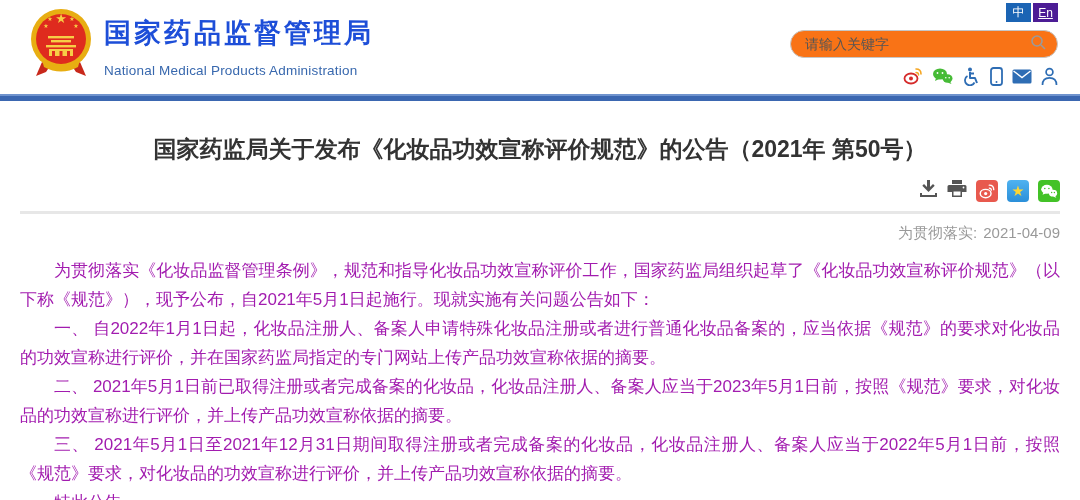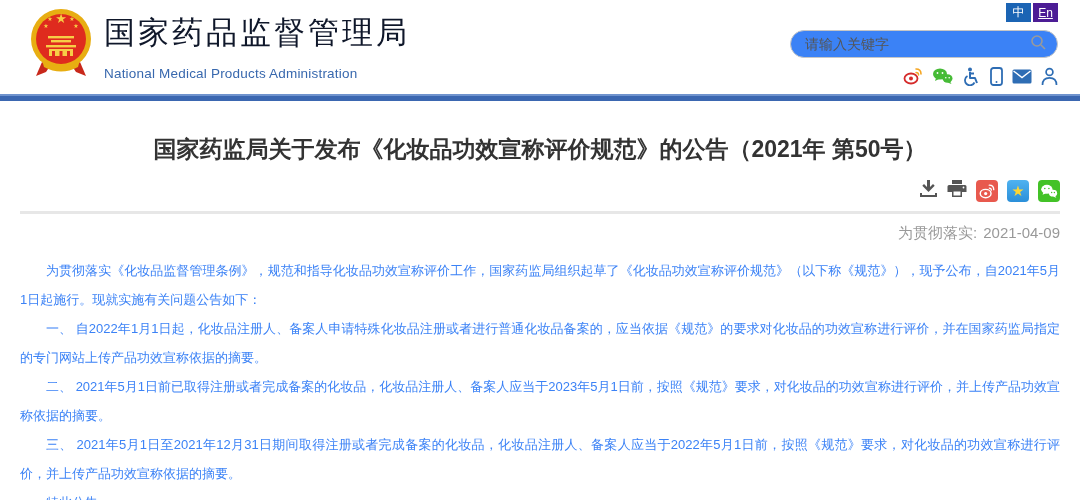--- a/index.html
+++ b/index.html
@@ -2,32 +2,32 @@
 <html><head>
 <meta charset="utf-8">
 <style>
   * { box-sizing: border-box; margin: 0; padding: 0; }
   html,body { width:1080px; height:500px; overflow:hidden; background:#fff;
     font-family:"Liberation Sans","DejaVu Sans",sans-serif; }
 
   
   .header { position:relative; height:94px; background:#fff; }
   .brand { position:absolute; left:30px; top:6px; display:flex; align-items:center; gap:12px; }
-  .brand-text .zh { font-size:31px; font-weight:400; color:#0f172a; letter-spacing:3px; }
+  .brand-text .zh { font-size:27px; font-weight:700; color:#1d4ed8; letter-spacing:3px; }
   .brand-text .en { font-size:13.5px; color:#3868AE; margin-top:12px; letter-spacing:0.2px; }
 
   .header-right { position:absolute; right:22px; top:0; width:268px; }
   .lang { display:flex; justify-content:flex-end; gap:2px; margin-top:3px; }
   .lang-btn { width:25px; height:19px; display:flex; align-items:center; justify-content:center;
     font-size:12px; color:#fff; cursor:pointer; }
   .lang-zh { background:#1B64B4; }
   .lang-en { background:#4c1d95;text-decoration:underline; }
 
   .search { margin-top:8px; height:28px; border:1px solid #c6c6c6; border-radius:15px;
-    display:flex; align-items:center; padding:0 10px 0 14px; background:#3b82f6; }
+    display:flex; align-items:center; padding:0 10px 0 14px; background:#f97316; }
   .search input { border:none; outline:none; flex:1; font-size:14px; color:#333; background:transparent;
     font-family:"Liberation Sans","DejaVu Sans",sans-serif; }
   .search input::placeholder { color:#555; }
 
   .social { display:flex; justify-content:flex-end; align-items:center; gap:9px; margin-top:8px; height:20px; }
   .social svg { display:block; }
 
   
   .top-bar { height:7px; background:linear-gradient(#6F93CE 0 28%, #3B67B1 28% 100%); }
 
@@ -42,21 +42,21 @@
     justify-content:center; cursor:pointer; }
   .share-weibo { background:#E8594E; }
   .share-star  { background:linear-gradient(#4FB2F0,#2B8FD9); }
   .share-wechat{ background:#43C227; }
 
   .rule { border-top:3px solid #e7e7e7; }
   .pubdate { text-align:right; font-size:15px; color:#999; margin-top:10px; }
   .pubdate .d { margin-left:6px;text-align:center; }
 
   .body-text { margin-top:13px; }
-  .body-text p { font-size:13px; line-height:29px; color:#3b82f6; text-indent:2em; text-align:justify; }
+  .body-text p { font-size:17px; line-height:29px; color:#a21caf; text-indent:2em; text-align:justify; }
 </style>
 </head>
 <body>
 
 <div class="header">
 
   <div class="brand">
     <span>
       <svg width="62" height="76" viewBox="0 0 62 76">
 

